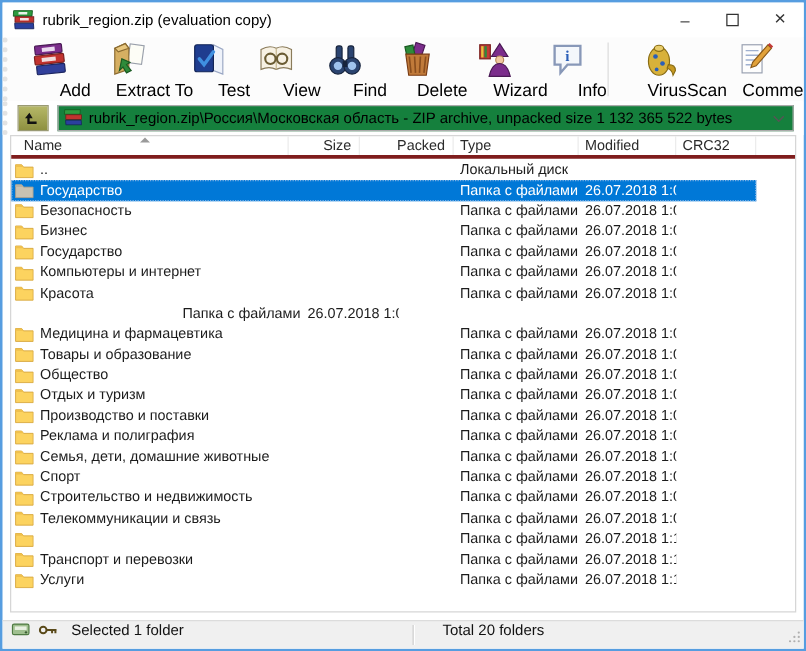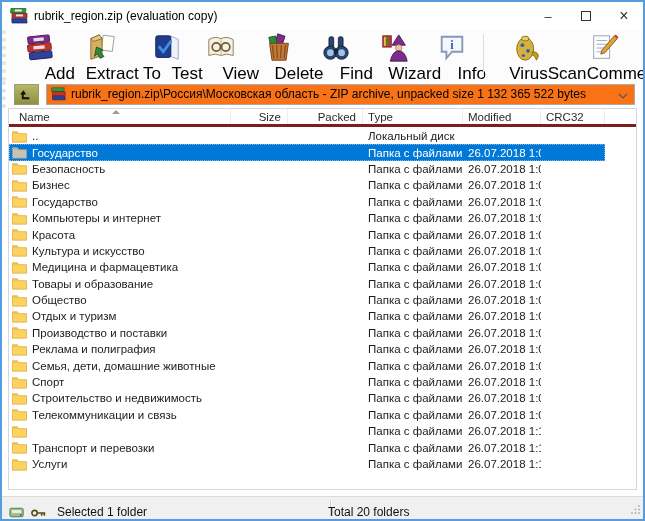--- a/index.html
+++ b/index.html
@@ -21,28 +21,28 @@
   
   .menubar{ height:21px; display:flex; align-items:center; padding-left:4px; background:#fff; flex:0 0 auto; }
   .menu-item{ font-size:12px; color:#111; padding:2px 8px; }
   
   .toolbar{ height:51px; display:flex; align-items:stretch; padding:1px 2px 1px 8px;
             background:#fcfcfc; flex:0 0 auto;
             border-left:4px dotted #e3e3e3; }
   .tb-btn{ display:flex; flex-direction:column; align-items:center; justify-content:flex-start;
            padding:2px 7px 1px; min-width:44px; }
   .tb-btn .tb-ico{ width:32px; height:31px; display:flex; align-items:center; justify-content:center; }
-  .tb-btn .tb-label{ font-size:17px; color:#000; margin-top:1px; white-space:nowrap;margin-left:40px; }
+  .tb-btn .tb-label{ font-size:14px; color:#000; margin-top:1px; white-space:nowrap;margin-left:40px; }
   .tb-sep{ width:1px; background:#dcdcdc; margin:3px 6px; }
   
   .addressbar{ height:27px; display:flex; align-items:center; gap:7px; padding:2px 8px 3px 8px;
                background:#fff; flex:0 0 auto; border-left:4px dotted #e3e3e3; }
   .up-btn{ width:25px; height:21px; border:1px solid #9a9a74; background:linear-gradient(#b6b868,#8e9040);
            display:flex; align-items:center; justify-content:center; }
-  .combo{ flex:1 1 auto; height:21px; border:1px solid #ababab; background:#f97316;
+  .combo{ flex:1 1 auto; height:21px; border:1px solid #ababab; background:#15803d;
           display:flex; align-items:center; padding:0 6px 0 4px; gap:5px; }
   .combo .path-text{ flex:1 1 auto; font-size:12px; color:#000; white-space:nowrap; overflow:hidden; }
   .combo .chev{ flex:0 0 auto; color:#555; }
   
   .panel{ flex:1 1 auto; margin:0 6px; border:1px solid #d6d6d6; display:flex; flex-direction:column;
           min-height:0; background:#fff; }
   .lv-header{ height:18px; display:flex; align-items:center; font-size:11.5px; color:#2b2b2b;
               border-bottom:3px solid #7f1d1d; position:relative; flex:0 0 auto; }
   .hcell{ height:100%; display:flex; align-items:center; border-right:1px solid #ececec; padding:0 6px; }
   .h-name{ width:222px; padding-left:10px; }
@@ -62,26 +62,26 @@
   .c-size{ width:57px; text-align:right; padding-right:8px; }
   .c-packed{ width:75px; text-align:right; padding-right:8px; }
   .c-type{ width:100px; padding-left:5px; }
   .c-mod{ width:78px; padding-left:5px; }
   .c-crc{ width:64px; padding-left:5px; }
   .row.selected{ background:#0078d7; color:#fff; outline:1px dotted #7fb2e5; outline-offset:-1px; }
   .row.selected .ficon{ filter:saturate(0.15) brightness(0.92); }
   
   .status-gap{ height:6px; flex:0 0 auto; }
   .statusbar{ height:23px; background:#f0f0f0; border-top:1px solid #dcdcdc; display:flex;
-              align-items:flex-end; font-size:12px; color:#111; position:relative; flex:0 0 auto; }
+              align-items:flex-start; font-size:12px; color:#111; position:relative; flex:0 0 auto; }
   .sb-icons{ display:flex; align-items:center; gap:5px; padding-left:7px; }
   .sb-left-text{ margin-left:10px; }
   .sb-divider{ position:absolute; left:328px; top:3px; bottom:3px; width:1px;
                background:#cfcfcf; box-shadow:1px 0 0 #fff; }
-  .sb-right-text{ position:absolute; left:326px; }
+  .sb-right-text{ position:absolute; left:352px; }
   .sb-grip{ position:absolute; right:2px; bottom:2px; }
 </style>
 </head>
 <body>
 
 <div class="window">
 
   <div class="titlebar">
     <span class="app-icon">
       <svg viewBox="0 0 18 16" width="18" height="16">
@@ -156,42 +156,42 @@
           <circle cx="21" cy="15" r="4.4" fill="none" stroke="#6b5c33" stroke-width="1.8"></circle>
           <line x1="15.4" y1="15" x2="16.6" y2="15" stroke="#6b5c33" stroke-width="1.6"></line>
         </svg>
       </span>
       <span class="tb-label">View</span>
     </div>
 
     <div class="tb-btn">
       <span class="tb-ico">
         <svg viewBox="0 0 32 32" width="30" height="30">
-          <rect x="13" y="2" width="8" height="10" fill="#7b2d8b" stroke="#4a1a55" transform="rotate(18 17 7)"></rect>
-          <rect x="6" y="4" width="7" height="8" fill="#2e8b3a" stroke="#1a5a22" transform="rotate(-12 9 8)"></rect>
-          <path d="M6 11 h20 l-2.5 18 h-15 z" fill="#c07a3a" stroke="#7a3c14"></path>
-          <path d="M9 13 l1.5 14 M13.5 13 l0.8 14 M18.5 13 l-0.8 14 M23 13 l-1.5 14" stroke="#8a4e1e" stroke-width="1.4"></path>
-        </svg>
-      </span>
-      <span class="tb-label">Delete</span>
-    </div>
-
-    <div class="tb-btn">
-      <span class="tb-ico">
-        <svg viewBox="0 0 32 32" width="30" height="30">
           <rect x="8.5" y="4" width="5" height="12" rx="2" fill="#2b4470" stroke="#16233c"></rect>
           <rect x="18.5" y="4" width="5" height="12" rx="2" fill="#2b4470" stroke="#16233c"></rect>
           <circle cx="10" cy="21" r="7" fill="#2b4470" stroke="#16233c"></circle>
           <circle cx="22" cy="21" r="7" fill="#2b4470" stroke="#16233c"></circle>
           <circle cx="10" cy="21" r="3.6" fill="#9fc3ee"></circle>
           <circle cx="22" cy="21" r="3.6" fill="#9fc3ee"></circle>
           <rect x="14" y="17" width="4" height="5" fill="#16233c"></rect>
         </svg>
       </span>
       <span class="tb-label">Find</span>
+    </div>
+
+    <div class="tb-btn">
+      <span class="tb-ico">
+        <svg viewBox="0 0 32 32" width="30" height="30">
+          <rect x="13" y="2" width="8" height="10" fill="#7b2d8b" stroke="#4a1a55" transform="rotate(18 17 7)"></rect>
+          <rect x="6" y="4" width="7" height="8" fill="#2e8b3a" stroke="#1a5a22" transform="rotate(-12 9 8)"></rect>
+          <path d="M6 11 h20 l-2.5 18 h-15 z" fill="#c07a3a" stroke="#7a3c14"></path>
+          <path d="M9 13 l1.5 14 M13.5 13 l0.8 14 M18.5 13 l-0.8 14 M23 13 l-1.5 14" stroke="#8a4e1e" stroke-width="1.4"></path>
+        </svg>
+      </span>
+      <span class="tb-label">Delete</span>
     </div>
 
     <div class="tb-btn">
       <span class="tb-ico">
         <svg viewBox="0 0 32 32" width="30" height="30">
           <rect x="3" y="3" width="9" height="12" fill="#c23a36" stroke="#7a1f1d"></rect>
           <rect x="4.2" y="4.2" width="2" height="9.6" fill="#e8c23a"></rect>
           <rect x="7" y="4.2" width="2" height="9.6" fill="#2e8b3a"></rect>
           <path d="M20 2 l7 11 h-14 z" fill="#7b2d8b" stroke="#4a1a55"></path>
           <circle cx="20" cy="16" r="3.4" fill="#f0c8a0" stroke="#b88a5a"></circle>
@@ -382,29 +382,20 @@
       </span>
       <span class="txt">Красота</span>
     </div>
     <div class="cell c-size"></div>
     <div class="cell c-packed"></div>
     <div class="cell c-type">Папка с файлами</div>
     <div class="cell c-mod">26.07.2018 1:02</div>
     <div class="cell c-crc"></div>
   </div>
         <div class="row">
-    <div class="cell c-name">
-      <span class="ficon">
-        <svg viewBox="0 0 16 13" width="15" height="13">
-          <path d="M0.5 1.5 h5.2 l1.6 2 H15.5 v9 H0.5 z" fill="#fcd35f" stroke="#d8a942" stroke-width="0.8"></path>
-          <path d="M0.5 1.5 h5.2 l1.6 2 H0.5 z" fill="#efc04e"></path>
-        </svg>
-      </span>
-      <span class="txt">Культура и искусство</span>
-    </div>
     <div class="cell c-size"></div>
     <div class="cell c-packed"></div>
     <div class="cell c-type">Папка с файлами</div>
     <div class="cell c-mod">26.07.2018 1:02</div>
     <div class="cell c-crc"></div>
   </div>
         <div class="row">
     <div class="cell c-name">
       <span class="ficon">
         <svg viewBox="0 0 16 13" width="15" height="13">

